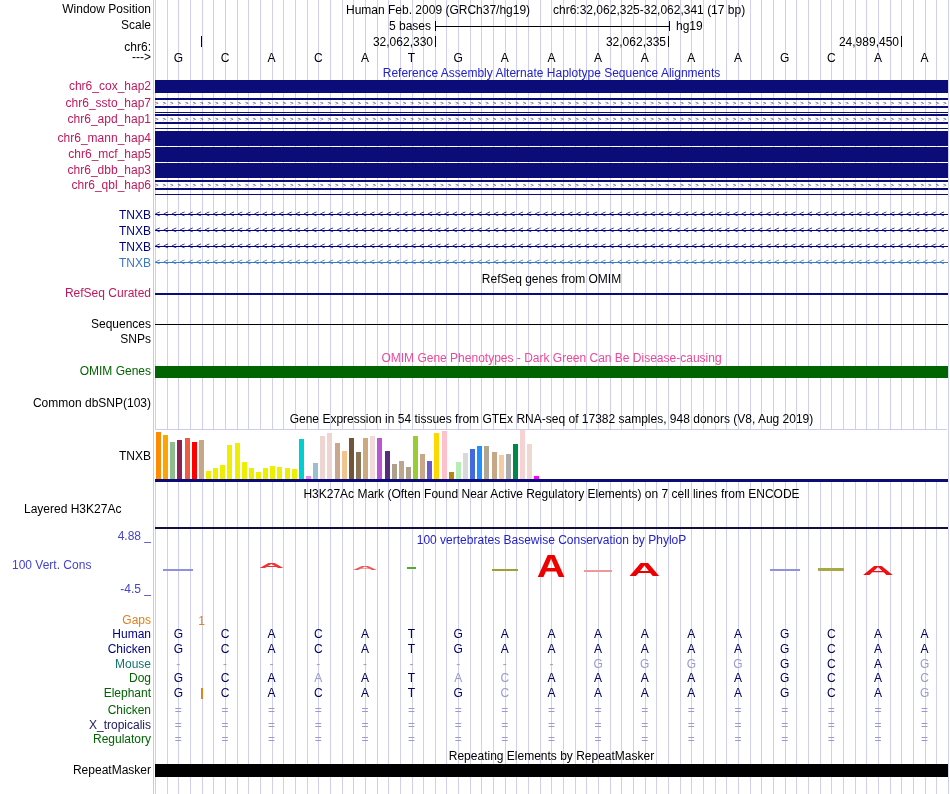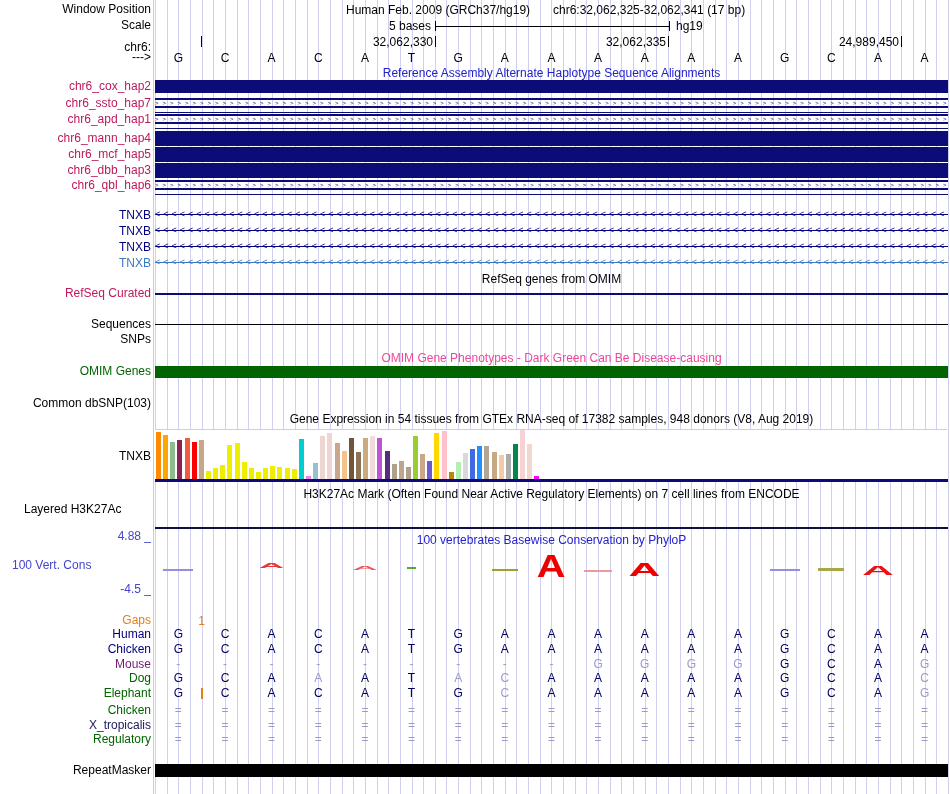--- a/index.html
+++ b/index.html
@@ -278,21 +278,21 @@
         <span style="color: rgb(0, 0, 95);">A</span>
         <span style="color: rgb(0, 0, 95);">A</span>
         <span style="color: rgb(0, 0, 95);">A</span>
         <span style="color: rgb(0, 0, 95);">A</span>
         <span style="color: rgb(0, 0, 95);">A</span>
         <span style="color: rgb(0, 0, 95);">G</span>
         <span style="color: rgb(0, 0, 95);">C</span>
         <span style="color: rgb(0, 0, 95);">A</span>
         <span style="color: rgb(0, 0, 95);">A</span>
       </div>
-      <div class="lbl" style="top: 658px; color: #701a75;">Mouse</div>
+      <div class="lbl" style="top: 658px; color: #0f766e;">Mouse</div>
       <div class="mz-row" style="top: 658px;">
         <span style="color: rgb(154, 154, 206);">-</span>
         <span style="color: rgb(154, 154, 206);">-</span>
         <span style="color: rgb(154, 154, 206);">-</span>
         <span style="color: rgb(154, 154, 206);">-</span>
         <span style="color: rgb(154, 154, 206);">-</span>
         <span style="color: rgb(154, 154, 206);">-</span>
         <span style="color: rgb(154, 154, 206);">-</span>
         <span style="color: rgb(154, 154, 206);">-</span>
         <span style="color: rgb(154, 154, 206);">-</span>
@@ -401,15 +401,16 @@
         <span style="color: rgb(154, 154, 206);">=</span>
         <span style="color: rgb(154, 154, 206);">=</span>
         <span style="color: rgb(154, 154, 206);">=</span>
         <span style="color: rgb(154, 154, 206);">=</span>
         <span style="color: rgb(154, 154, 206);">=</span>
         <span style="color: rgb(154, 154, 206);">=</span>
         <span style="color: rgb(154, 154, 206);">=</span>
       </div>
     </div>
 
+  <div class="hdr" style="top:750px">Repeating Elements by RepeatMasker</div>
   <div class="lbl" style="top:764px">RepeatMasker</div>
   <div class="thinline" style="top:764px;height:13px;background:#000"></div>
 </div>
 
 </body></html>

